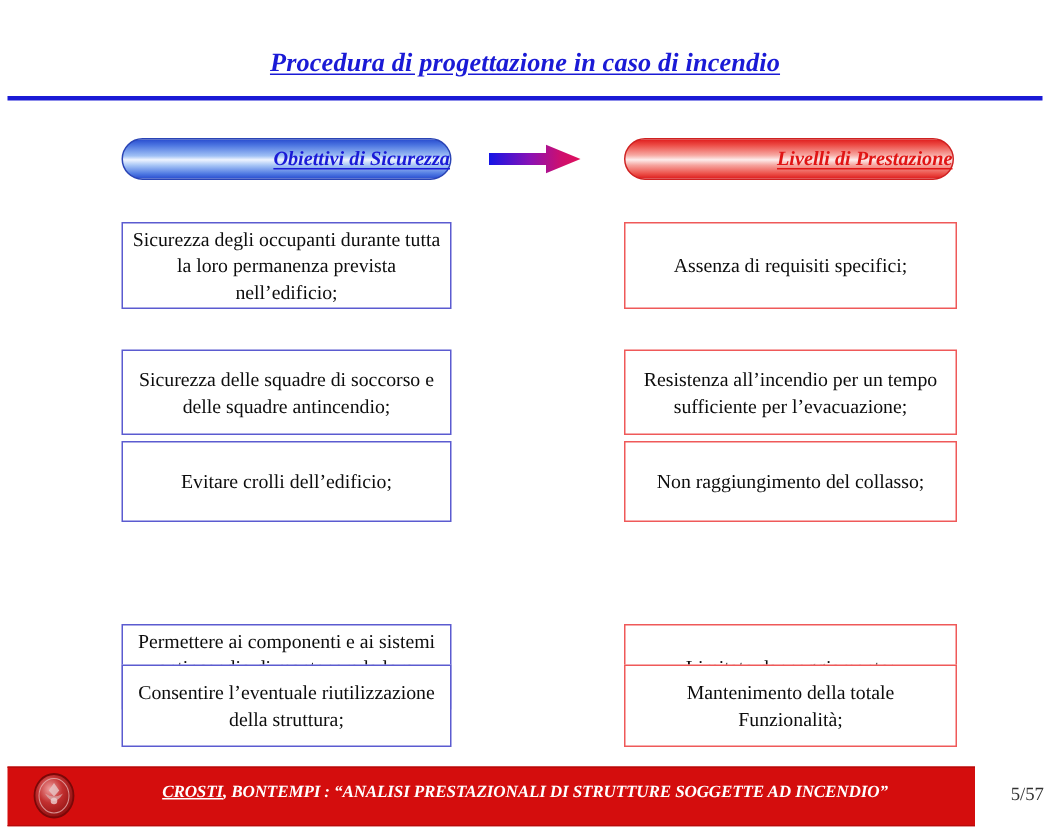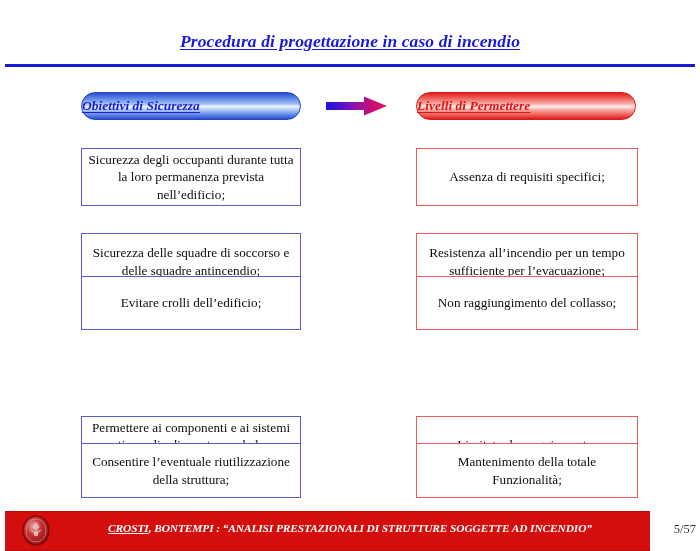--- a/index.html
+++ b/index.html
@@ -40,21 +40,21 @@
   }
 
   
   .pill {
     position: absolute;
     height: 28px;
     border-radius: 14px;
     box-sizing: border-box;
     display: flex;
     align-items: center;
-    justify-content: flex-start;
+    justify-content: flex-end;
   }
   .pill-label {
     font-size: 13.5px;
     font-weight: bold;
     font-style: italic;
     text-decoration: underline;
     text-underline-offset: 2px;
     white-space: nowrap;
   }
   .pill-blue {
@@ -101,21 +101,21 @@
   .cbox-text {
     font-size: 13.2px;
     line-height: 1.30;
     color: #0d0d0d;
   }
   .col-left  { left: 81px;  width: 220px; border: 1.3px solid #5b5bd0; }
   .col-right { left: 416px; width: 222px; border: 1.3px solid #ef5959; }
 
   .row1 { top: 148px; height: 58px; }
   .row2 { top: 233px; height: 57px; }
-  .row3 { top: 276px; height: 54px; text-align: center; }
+  .row3 { top: 294px; height: 54px; text-align: center; }
   .row4 { top: 380px; height: 57px; margin-top: 36px; }
   .row5 { top: 443px; height: 55px; }
 
   
   .footer-bar {
     position: absolute;
     left: 5px;
     top: 511px;
     width: 645px;
     height: 38px;
@@ -173,21 +173,21 @@
         <stop offset="45%" stop-color="#8a12b4"></stop>
         <stop offset="78%" stop-color="#cc0f70"></stop>
         <stop offset="100%" stop-color="#e0105a"></stop>
       </linearGradient>
     </defs>
     <polygon points="0,6 38,6 38,0.5 61,10 38,19.5 38,14 0,14" fill="url(#arrowGrad)"></polygon>
   </svg>
 </div>
 
 <div class="pill pill-red">
-  <span class="pill-label">Livelli di Permettere</span>
+  <span class="pill-label">Livelli di Prestazione</span>
 </div>
 
 <div class="cbox col-left row1">
   <span class="cbox-text">Sicurezza degli occupanti durante tutta la loro permanenza prevista nell’edificio;</span>
 </div>
 <div class="cbox col-left row2">
   <span class="cbox-text">Sicurezza delle squadre di soccorso e delle squadre antincendio;</span>
 </div>
 <div class="cbox col-left row3">
   <span class="cbox-text">Evitare crolli dell’edificio;</span>

